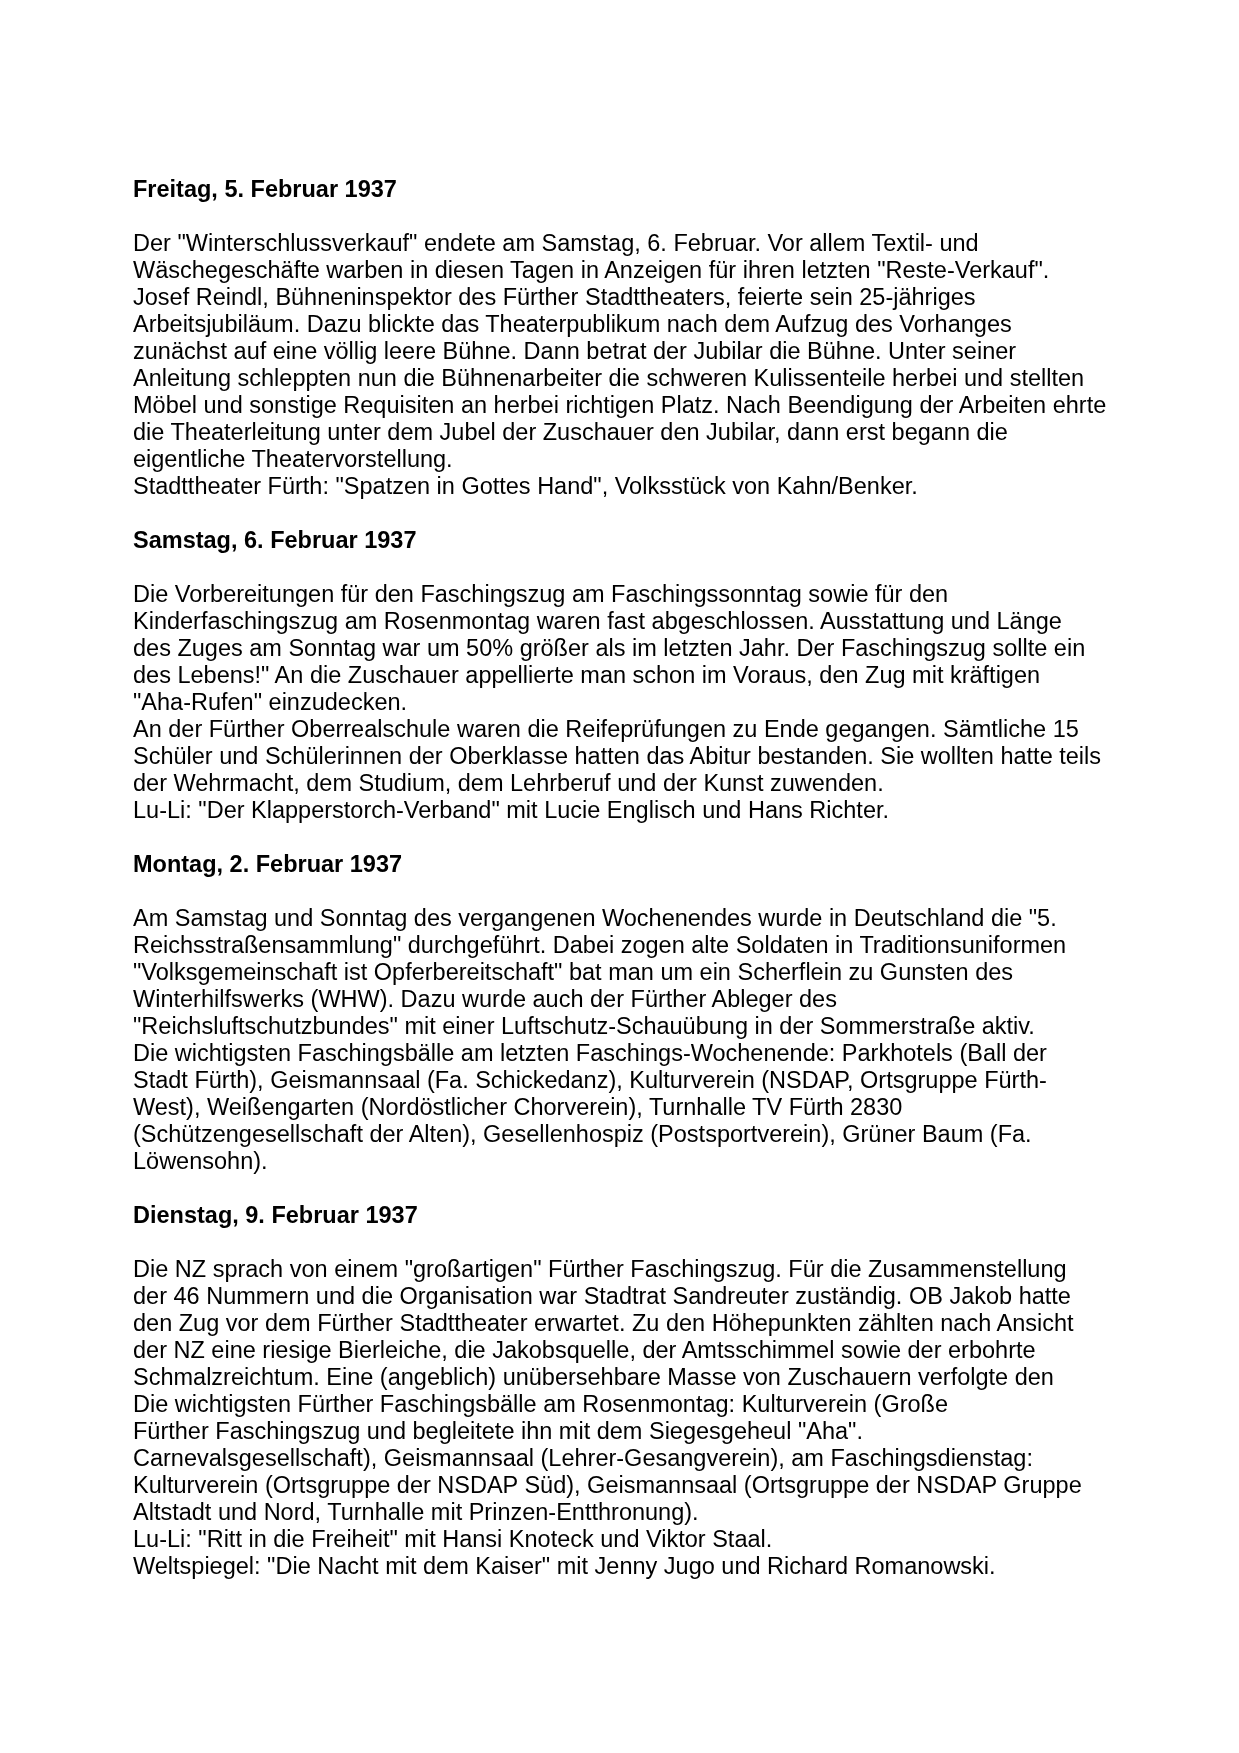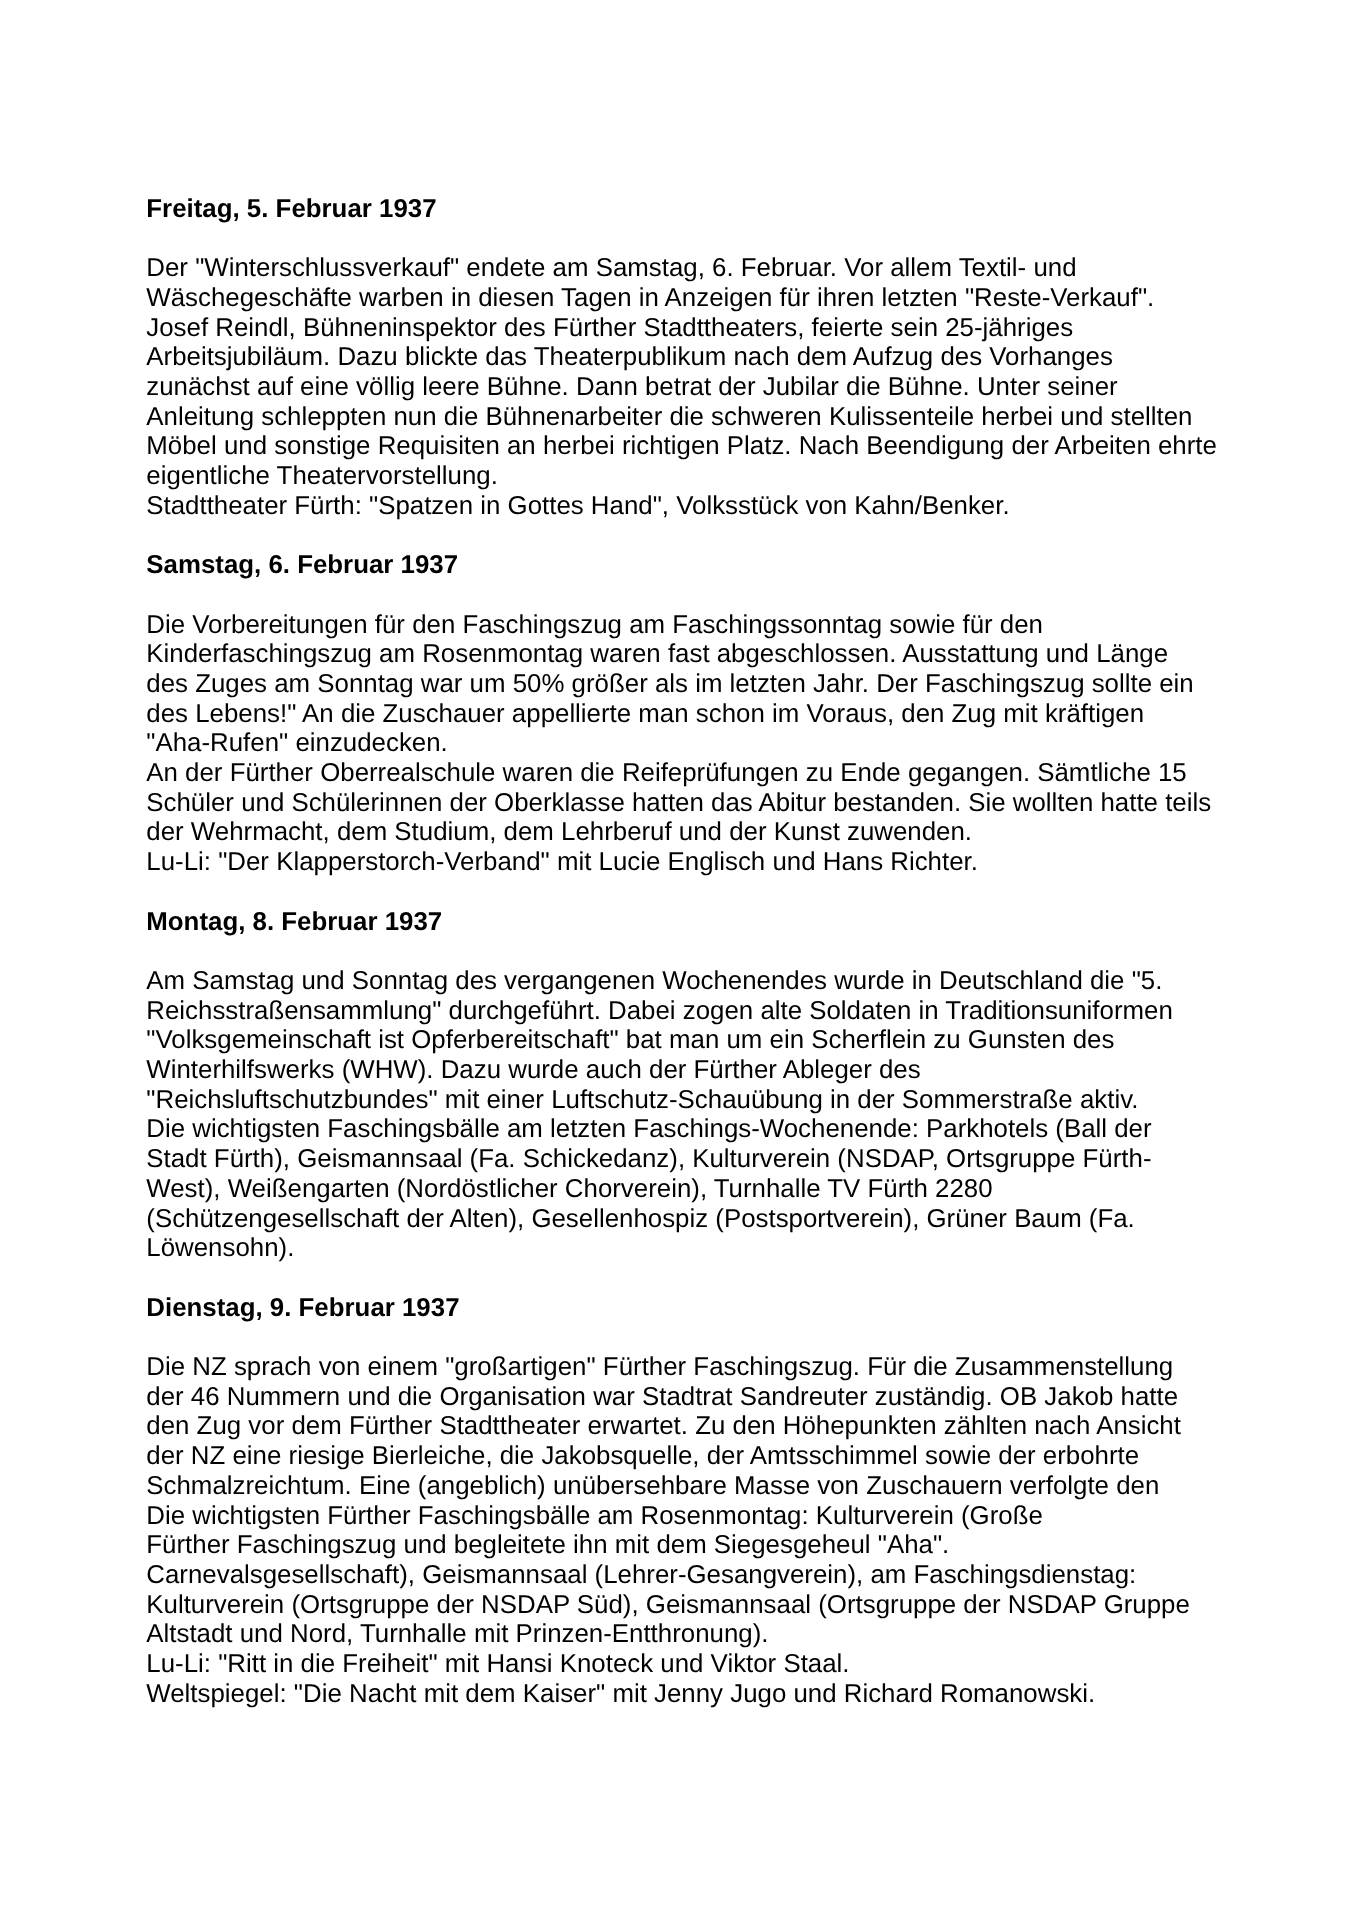--- a/index.html
+++ b/index.html
@@ -54,45 +54,46 @@
   <div class="content">
       <div class="heading">Freitag, 5. Februar 1937</div>
       <div class="para">
         <div class="line">Der "Winterschlussverkauf" endete am Samstag, 6. Februar. Vor allem Textil- und</div>
         <div class="line">Wäschegeschäfte warben in diesen Tagen in Anzeigen für ihren letzten "Reste-Verkauf".</div>
         <div class="line">Josef Reindl, Bühneninspektor des Fürther Stadttheaters, feierte sein 25-jähriges</div>
         <div class="line">Arbeitsjubiläum. Dazu blickte das Theaterpublikum nach dem Aufzug des Vorhanges</div>
         <div class="line">zunächst auf eine völlig leere Bühne. Dann betrat der Jubilar die Bühne. Unter seiner</div>
         <div class="line">Anleitung schleppten nun die Bühnenarbeiter die schweren Kulissenteile herbei und stellten</div>
         <div class="line">Möbel und sonstige Requisiten an herbei richtigen Platz. Nach Beendigung der Arbeiten ehrte</div>
+        <div class="line">die Theaterleitung unter dem Jubel der Zuschauer den Jubilar, dann erst begann die</div>
         <div class="line">eigentliche Theatervorstellung.</div>
         <div class="line">Stadttheater Fürth: "Spatzen in Gottes Hand", Volksstück von Kahn/Benker.</div>
       </div>
       <div class="heading">Samstag, 6. Februar 1937</div>
       <div class="para">
         <div class="line">Die Vorbereitungen für den Faschingszug am Faschingssonntag sowie für den</div>
         <div class="line">Kinderfaschingszug am Rosenmontag waren fast abgeschlossen. Ausstattung und Länge</div>
         <div class="line">des Zuges am Sonntag war um 50% größer als im letzten Jahr. Der Faschingszug sollte ein</div>
         <div class="line">des Lebens!" An die Zuschauer appellierte man schon im Voraus, den Zug mit kräftigen</div>
         <div class="line">"Aha-Rufen" einzudecken.</div>
         <div class="line">An der Fürther Oberrealschule waren die Reifeprüfungen zu Ende gegangen. Sämtliche 15</div>
         <div class="line">Schüler und Schülerinnen der Oberklasse hatten das Abitur bestanden. Sie wollten hatte teils</div>
         <div class="line">der Wehrmacht, dem Studium, dem Lehrberuf und der Kunst zuwenden.</div>
         <div class="line">Lu-Li: "Der Klapperstorch-Verband" mit Lucie Englisch und Hans Richter.</div>
       </div>
-      <div class="heading">Montag, 8. Februar 1937</div>
+      <div class="heading">Montag, 2. Februar 1937</div>
       <div class="para">
         <div class="line">Am Samstag und Sonntag des vergangenen Wochenendes wurde in Deutschland die "5.</div>
         <div class="line">Reichsstraßensammlung" durchgeführt. Dabei zogen alte Soldaten in Traditionsuniformen</div>
         <div class="line">"Volksgemeinschaft ist Opferbereitschaft" bat man um ein Scherflein zu Gunsten des</div>
         <div class="line">Winterhilfswerks (WHW). Dazu wurde auch der Fürther Ableger des</div>
         <div class="line">"Reichsluftschutzbundes" mit einer Luftschutz-Schauübung in der Sommerstraße aktiv.</div>
         <div class="line">Die wichtigsten Faschingsbälle am letzten Faschings-Wochenende: Parkhotels (Ball der</div>
         <div class="line">Stadt Fürth), Geismannsaal (Fa. Schickedanz), Kulturverein (NSDAP, Ortsgruppe Fürth-</div>
-        <div class="line">West), Weißengarten (Nordöstlicher Chorverein), Turnhalle TV Fürth 2280</div>
+        <div class="line">West), Weißengarten (Nordöstlicher Chorverein), Turnhalle TV Fürth 2830</div>
         <div class="line">(Schützengesellschaft der Alten), Gesellenhospiz (Postsportverein), Grüner Baum (Fa.</div>
         <div class="line">Löwensohn).</div>
       </div>
       <div class="heading">Dienstag, 9. Februar 1937</div>
       <div class="para">
         <div class="line">Die NZ sprach von einem "großartigen" Fürther Faschingszug. Für die Zusammenstellung</div>
         <div class="line">der 46 Nummern und die Organisation war Stadtrat Sandreuter zuständig. OB Jakob hatte</div>
         <div class="line">den Zug vor dem Fürther Stadttheater erwartet. Zu den Höhepunkten zählten nach Ansicht</div>
         <div class="line">der NZ eine riesige Bierleiche, die Jakobsquelle, der Amtsschimmel sowie der erbohrte</div>
         <div class="line">Schmalzreichtum. Eine (angeblich) unübersehbare Masse von Zuschauern verfolgte den</div>

